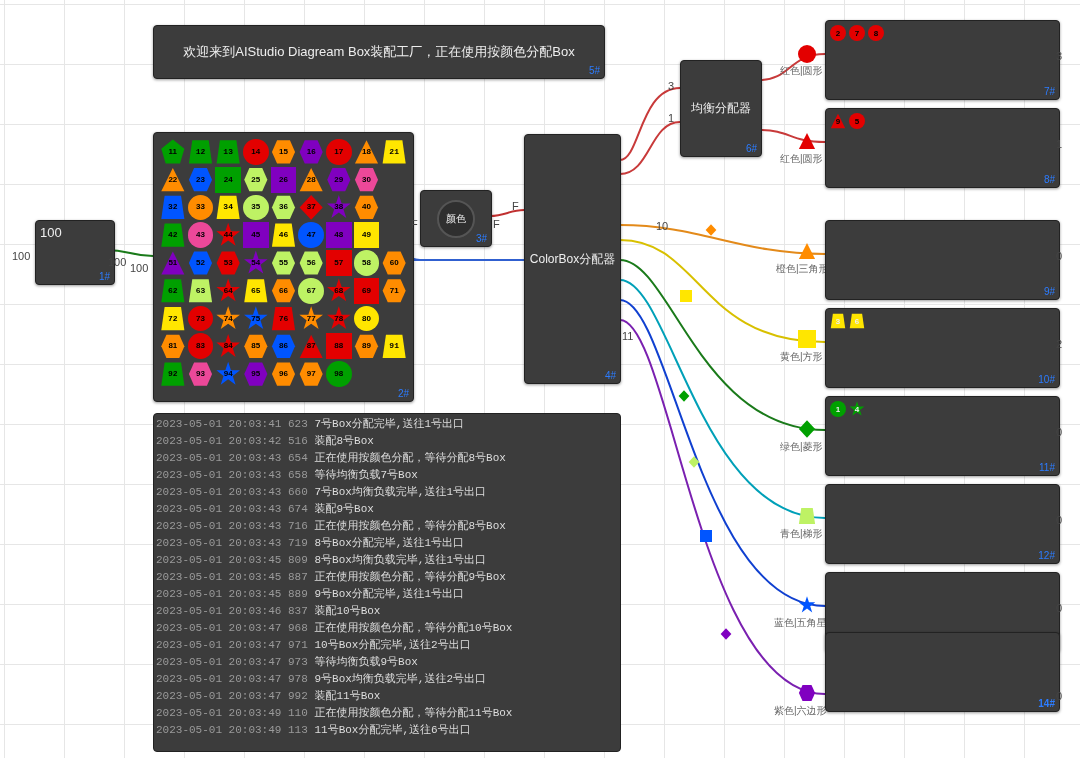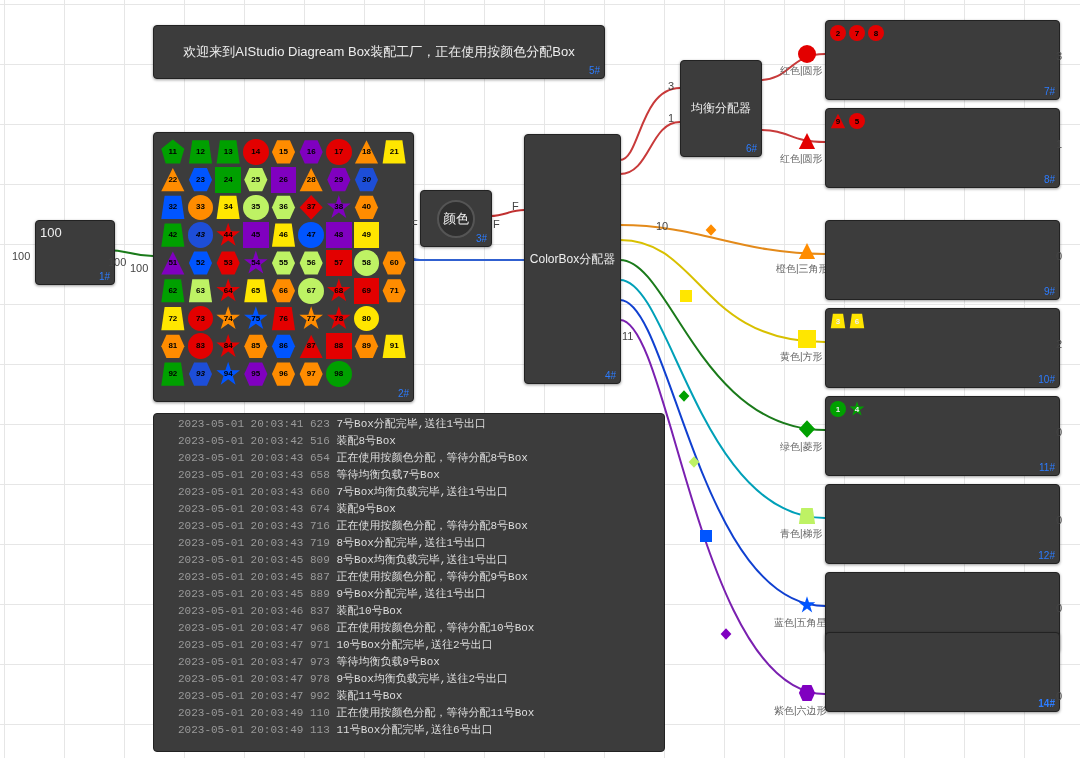--- a/index.html
+++ b/index.html
@@ -83,41 +83,41 @@
     display:flex;align-items:center;justify-content:center;
     color:#000;font-size:8px;font-weight:600;
     width:100%;height:100%;
     line-height:1;
   }
   .sh-circle{border-radius:50%;}
   .sh-square{}
   .sh-hex{clip-path:polygon(25% 5%,75% 5%,95% 50%,75% 95%,25% 95%,5% 50%);}
   .sh-tri{clip-path:polygon(50% 5%,95% 95%,5% 95%);}
   .sh-pent{clip-path:polygon(50% 2%,95% 38%,78% 95%,22% 95%,5% 38%);}
-  .sh-trap{clip-path:polygon(18% 5%,82% 5%,95% 95%,5% 95%);}
+  .sh-trap{clip-path:polygon(18% 5%,82% 5%,95% 95%,5% 95%);font-family:Liberation Mono, monospace;}
   .sh-diamond{clip-path:polygon(50% 2%,95% 50%,50% 98%,5% 50%);}
   .sh-star{clip-path:polygon(50% 2%,61% 35%,96% 35%,68% 57%,79% 91%,50% 70%,21% 91%,32% 57%,4% 35%,39% 35%);}
   .bg-red{background:#e30000;color:#000;}
   .bg-orange{background:#ff8c00;}
   .bg-yellow{background:#ffe600;}
   .bg-green{background:#00a000;}
   .bg-blue{background:#0055ff;}
   .bg-cyan{background:#bef264;}
   .bg-purple{background:#8000c0;}
-  .bg-brown{background:#1d4ed8;font-style:italic;}
+  .bg-brown{background:#ec4899;}
 
   
   .color-node{
     left: 420px; top: 190px; width: 70px; height: 55px;
     display:flex;align-items:center;justify-content:center;
   }
   .color-node .chip{
     width:34px;height:34px;border-radius:50%;
     background:#2f2f2f;border:2px solid #555;
-    display:flex;align-items:center;justify-content:center;font-size:13px;
+    display:flex;align-items:center;justify-content:center;font-size:10px;
   }
 
   
   .colorbox{
     left: 524px; top: 134px; width: 95px; height: 248px;
     display:flex;align-items:center;justify-content:center;
     writing-mode:horizontal-tb;
     font-size:12px;
     text-align:center;
   }
@@ -160,21 +160,21 @@
   .port-count{position:absolute;font-size:11px;color:#444;}
 
   
   .log{
     position:absolute;
     left:153px;top:413px;width:462px;height:333px;
     background:#3c3c3c;border:1px solid #222;border-radius:4px;
     overflow:hidden;
     font-family:"Consolas","Courier New",monospace;
     font-size:11px;line-height:17px;
-    padding:2px 24px;
+    padding:2px 2px;
     color:#ddd;
   }
   .log .ln{white-space:nowrap;}
   .log .ts{color:#9a9a9a;}
 </style>
 </head>
 <body>
 
 <div class="canvas">
   <div class="grid"></div>

